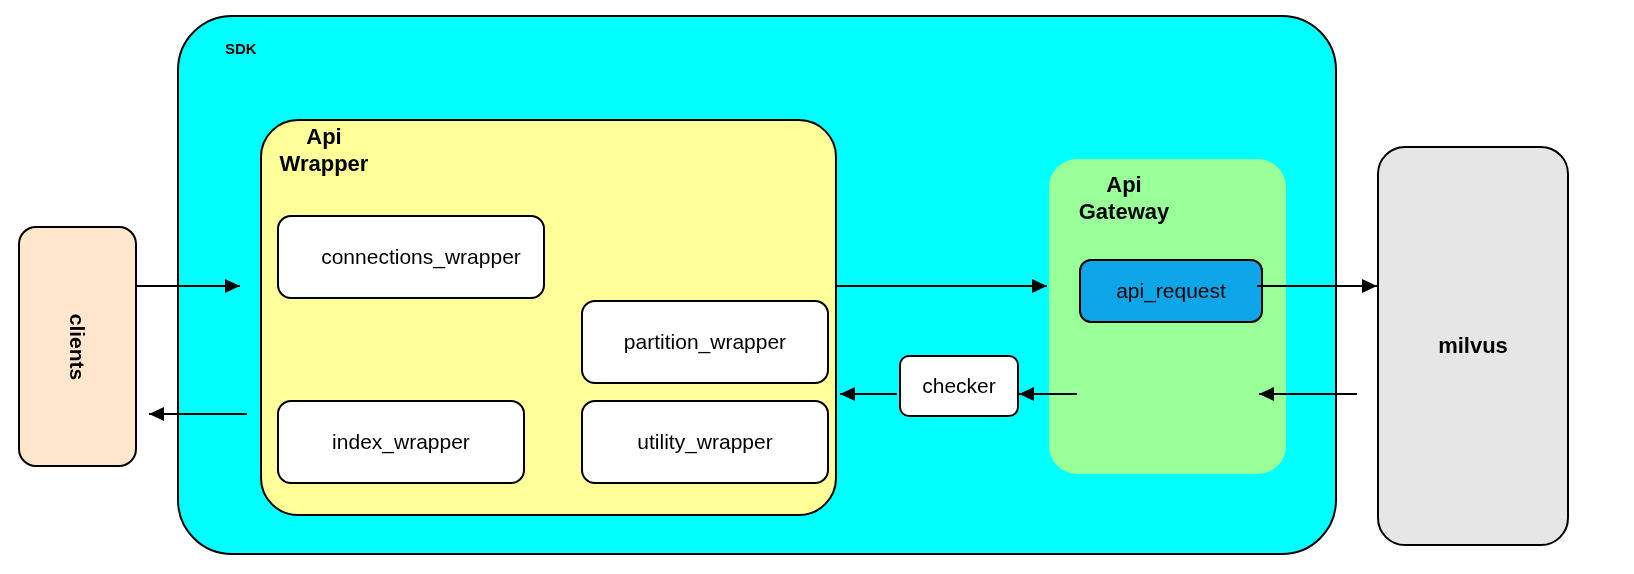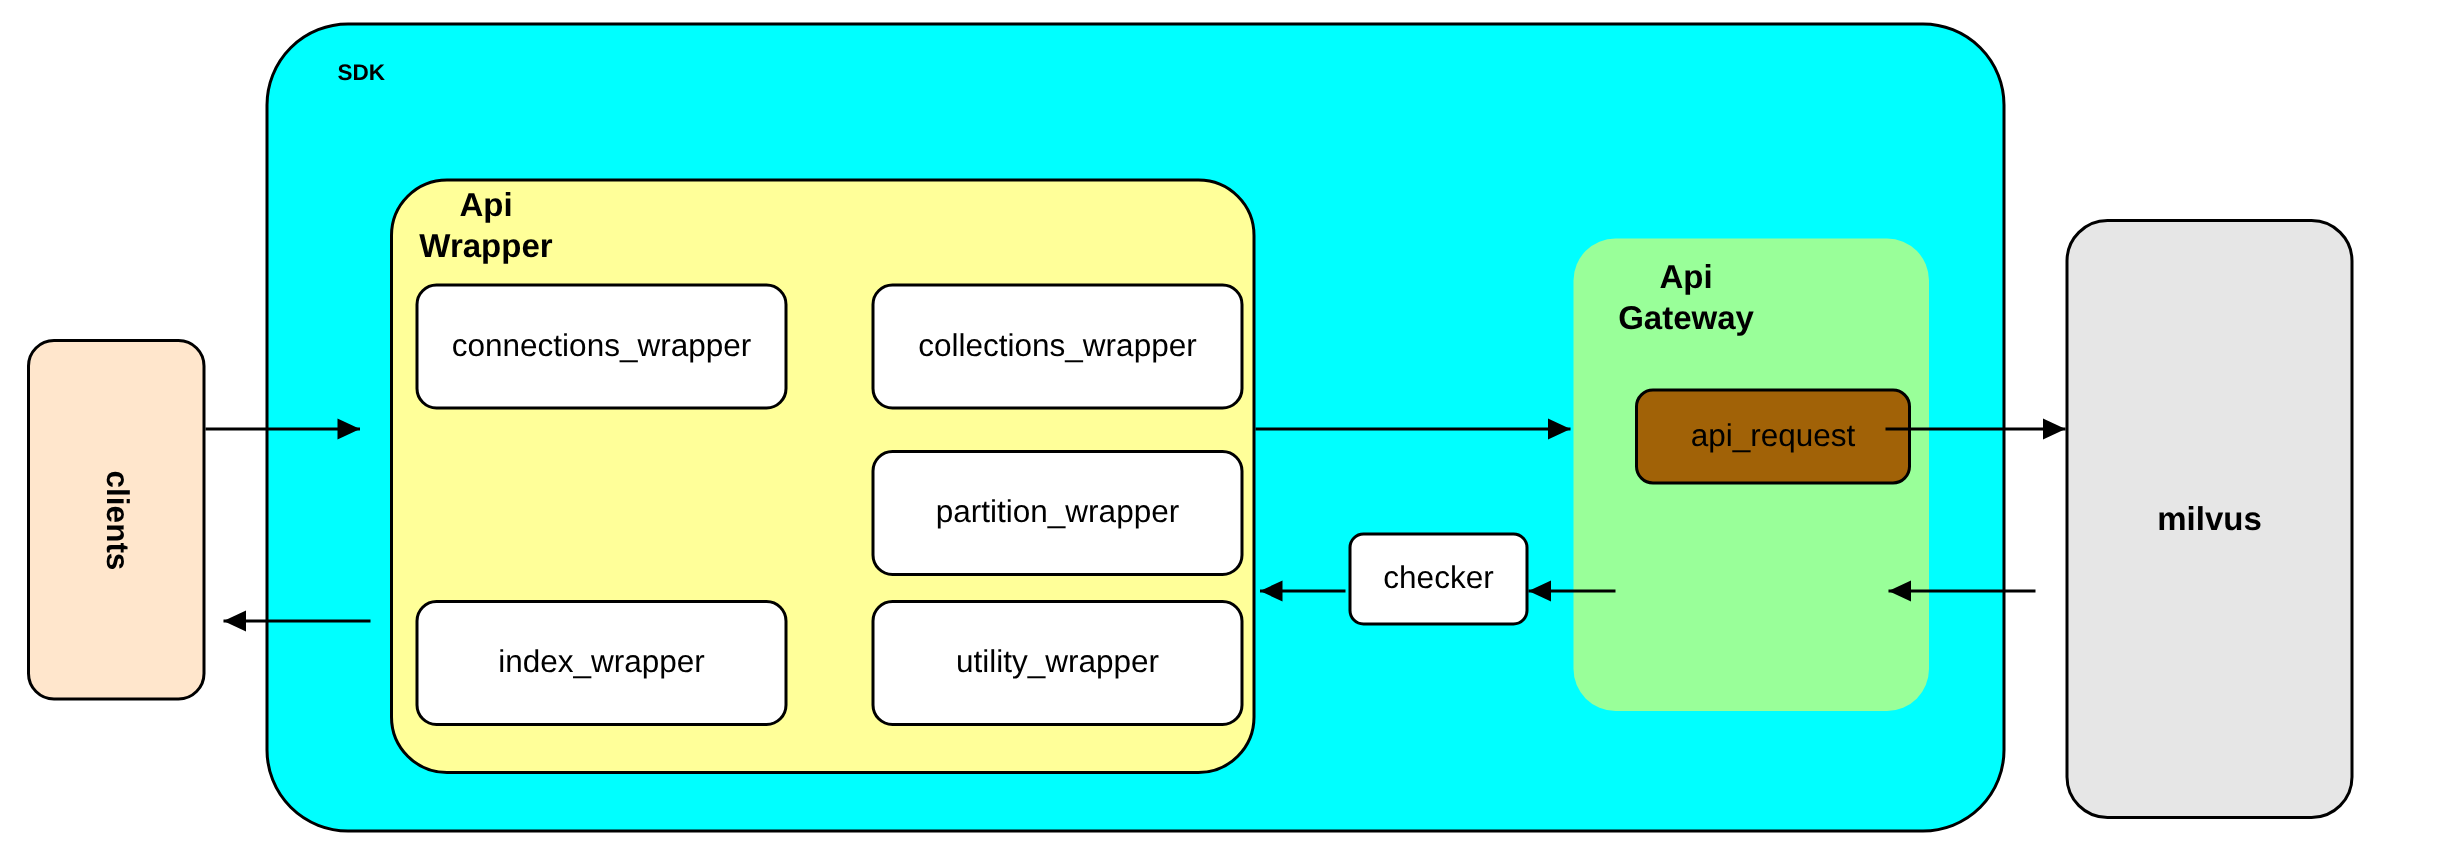--- a/index.html
+++ b/index.html
@@ -46,21 +46,21 @@
     line-height: 27px; white-space: pre-line;
   }
   .module {
     position: absolute; width: 244px; height: 80px;
     background: #FFFFFF; border: 2px solid #000; border-radius: 14px;
     display: flex; align-items: center; justify-content: center;
     font-size: 21px;
   }
   .m-c1 { left: 15px; }
   .m-c2 { left: 319px; }
-  .m-r1 { top: 68px; }
+  .m-r1 { top: 94px; padding-left: 20px; }
   .m-r2 { top: 179px; }
   .m-r3 { top: 279px; }
 
   
   .checker {
     left: 720px; top: 338px; width: 120px; height: 62px;
     background: #FFFFFF; border: 2px solid #000; border-radius: 10px;
     display: flex; align-items: center; justify-content: center;
     font-size: 21px;
   }
@@ -69,22 +69,22 @@
   .api-gateway {
     left: 870px; top: 142px; width: 237px; height: 315px;
     background: #99FF99; border: none; border-radius: 28px;
   }
   .api-gateway-label {
     position: absolute; left: 15px; top: 12px; width: 120px;
     text-align: center; font-weight: bold; font-size: 22px;
     line-height: 27px; white-space: pre-line;
   }
   .gw-box {
-    position: absolute; left: 41px; width: 180px; height: 60px;
-    background: #a16207; border: 2px solid #000; border-radius: 12px;
+    position: absolute; left: 30px; width: 180px; height: 60px;
+    background: #0ea5e9; border: 2px solid #000; border-radius: 12px;
     display: flex; align-items: center; justify-content: center;
     font-size: 21px;
   }
   .gw-request  { top: 100px; }
   .gw-response { top: 210px; }
 
   
   .milvus {
     left: 1377px; top: 146px; width: 192px; height: 400px;
     background: #E6E6E6; border: 2px solid #000; border-radius: 28px;
@@ -123,21 +123,20 @@
   </div>
 
   <div class="box sdk">
     <span class="sdk-label">SDK</span>
 
     <div class="box api-wrapper">
       <span class="api-wrapper-label">Api
 Wrapper</span>
 
       <div class="module m-c1 m-r1">connections_wrapper</div>
-      <div class="module m-c2 m-r1">collections_wrapper</div>
       <div class="module m-c2 m-r2">partition_wrapper</div>
       <div class="module m-c1 m-r3">index_wrapper</div>
       <div class="module m-c2 m-r3">utility_wrapper</div>
     </div>
 
     <div class="box checker">checker</div>
 
     <div class="box api-gateway">
       <span class="api-gateway-label">Api
 Gateway</span>

